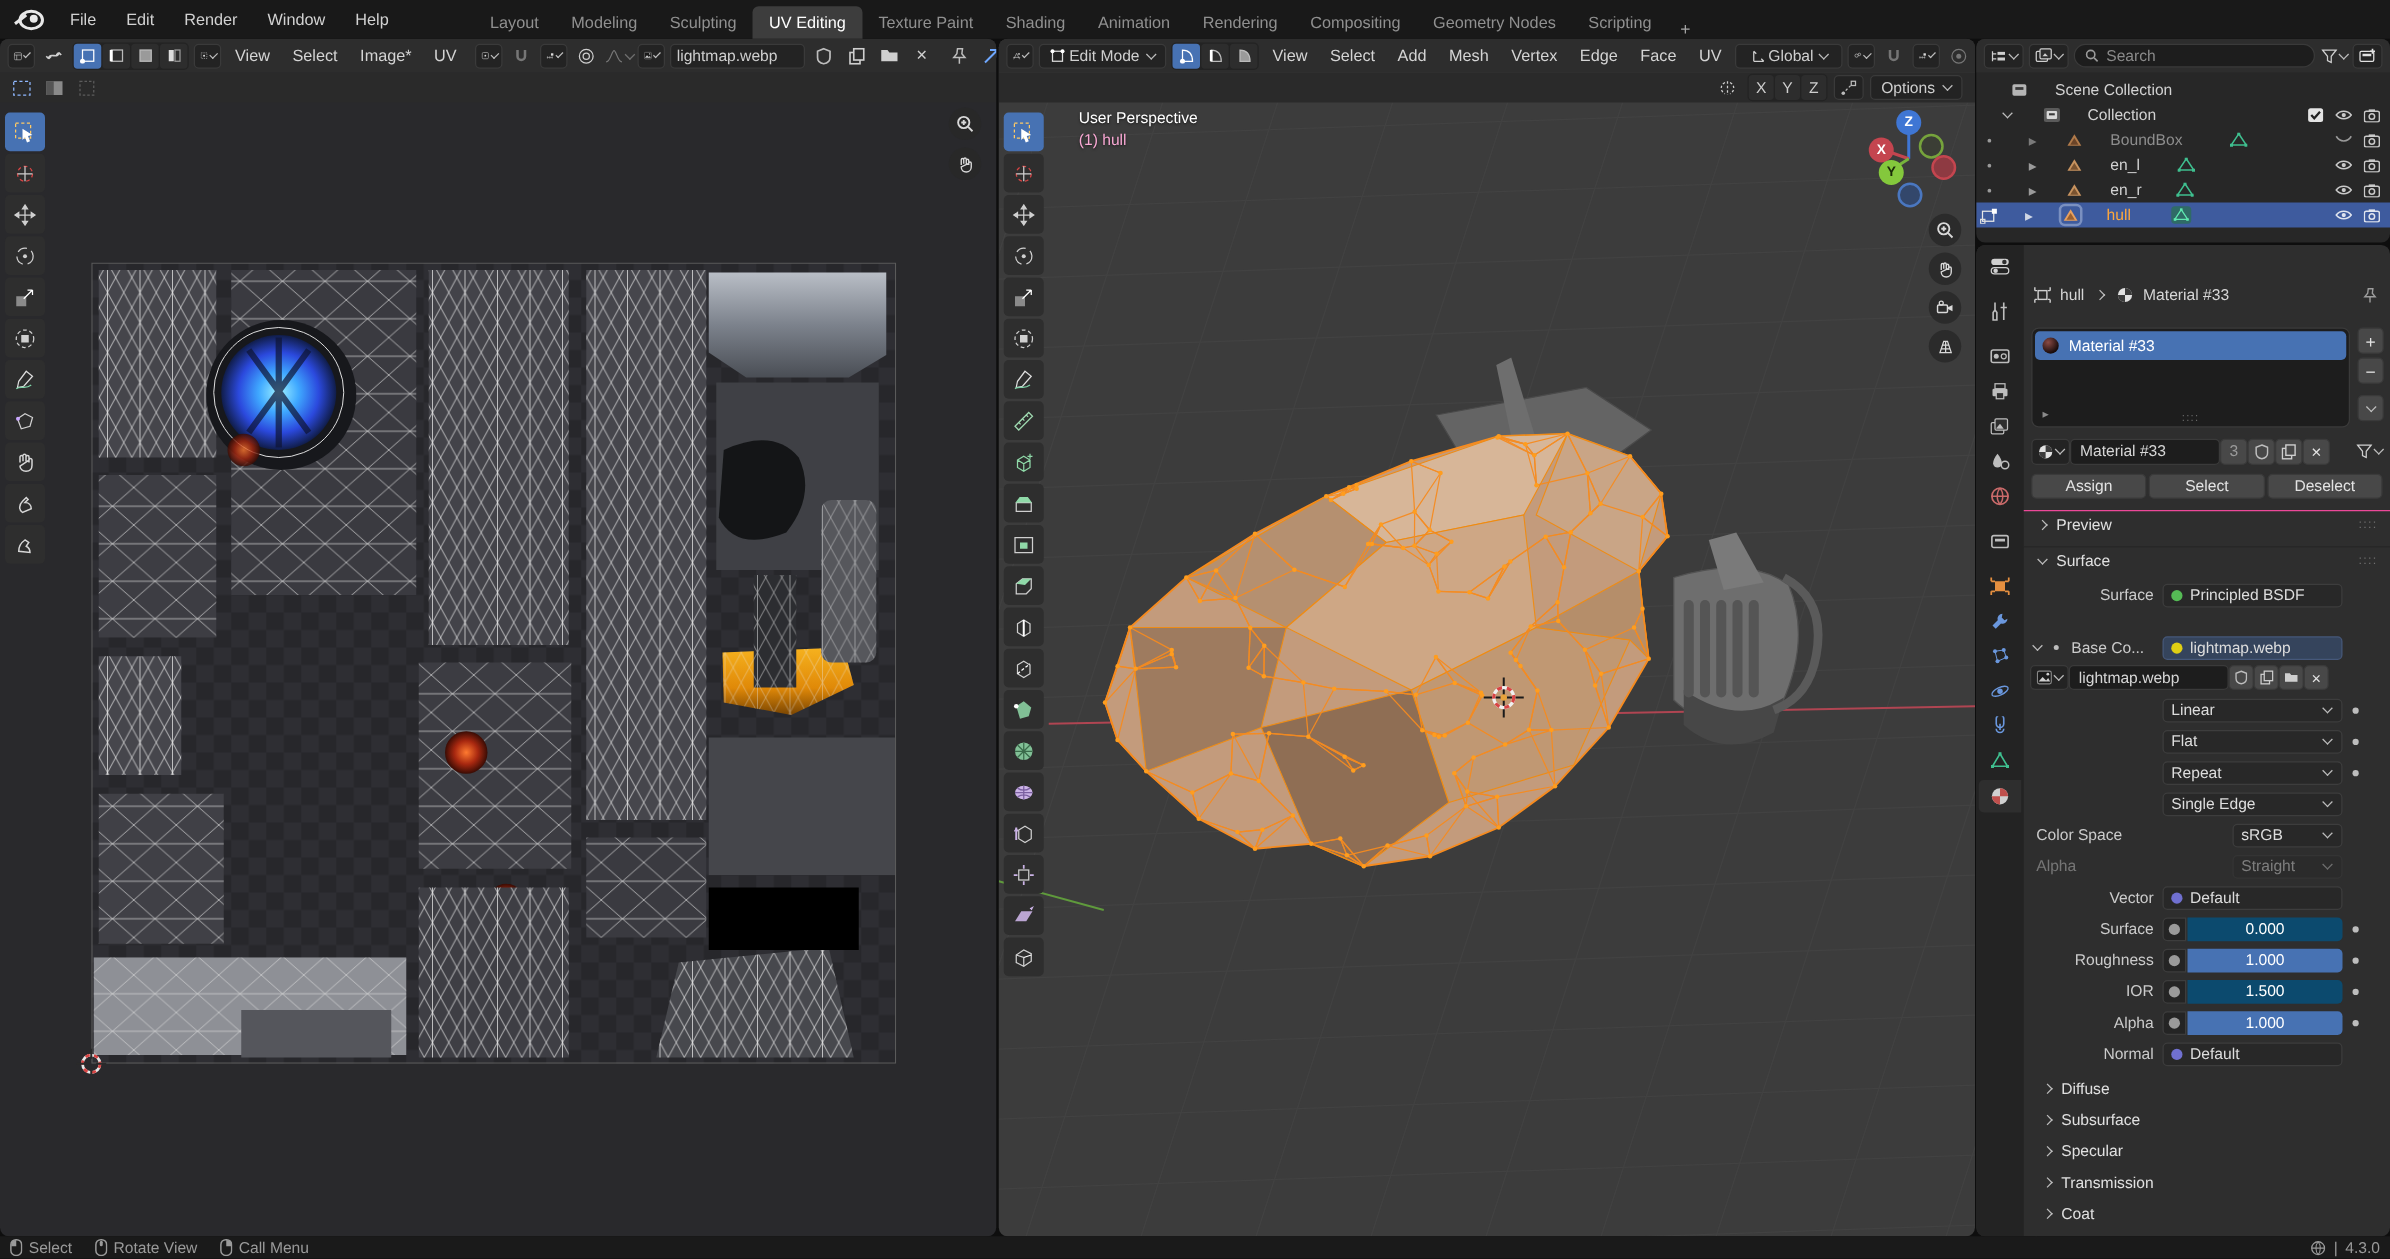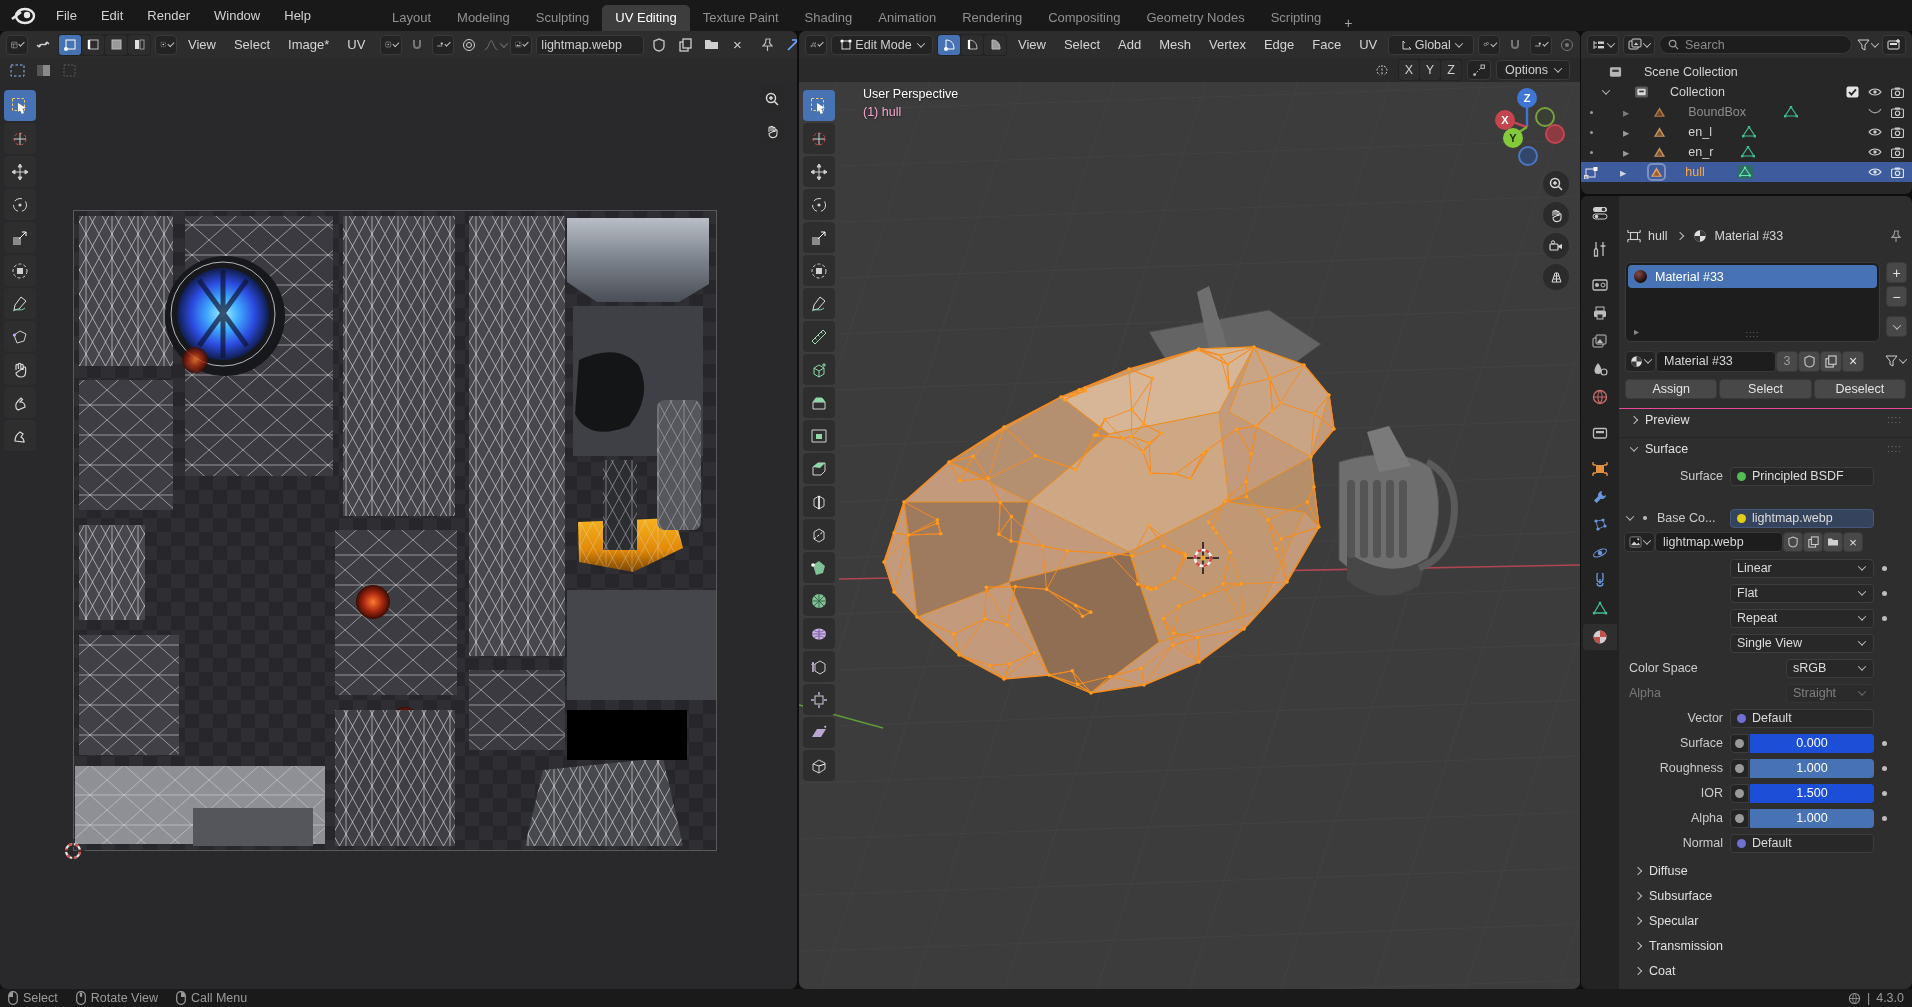--- a/index.html
+++ b/index.html
@@ -68,21 +68,21 @@
   .ptab.active { background:#2e2e2e; width:34px; }
   .ptab svg { width:16px; height:16px; }
   #pbody { position:absolute; left:38px; top:0; right:0; bottom:0; }
   .prow { position:absolute; left:0; right:0; height:20px; display:flex; align-items:center; }
   .plabel { position:absolute; width:104px; left:0; text-align:right; color:#cbcbcb; }
   .pwidget { position:absolute; left:111px; width:144px; height:19px; border-radius:4px; background:#282828; border:1px solid #3d3d3d; display:flex; align-items:center; padding:0 6px; gap:6px; color:#dddddd;}
   .pwidget .chev { position:absolute; right:8px; }
   .anim-dot { position:absolute; left:263px; width:5px; height:5px; border-radius:50%; background:#bdbdbd; }
   .sock { position:absolute; left:111px; width:19px; height:19px; background:#242424; border:1px solid #3d3d3d; border-radius:4px 0 0 4px; display:flex; align-items:center; justify-content:center;}
   .sock i { width:9px; height:9px; border-radius:50%; background:#9a9a9a; display:block;}
-  .slider { position:absolute; left:131px; width:124px; height:19px; border-radius:0 4px 4px 0; background:#1d4ed8; color:#ffffff; display:flex; align-items:center; justify-content:center; overflow:hidden;}
+  .slider { position:absolute; left:131px; width:124px; height:19px; border-radius:0 4px 4px 0; background:#0c4a6e; color:#ffffff; display:flex; align-items:center; justify-content:center; overflow:hidden;}
   .slider.full { background:#4772b3; }
   .cdot { width:9px; height:9px; border-radius:50%; flex:none;}
   .panelhdr { position:absolute; left:0; right:0; height:22px; display:flex; align-items:center; gap:8px; color:#e0e0e0;}
   .grip { position:absolute; right:10px; color:#707070; letter-spacing:1px; font-size:10px;}
   .btn { background:#484848; border:1px solid #3a3a3a; color:#e3e3e3; border-radius:4px; height:20px; display:flex; align-items:center; justify-content:center;}
 
   
   #statusbar { left:0; top:989px; width:1912px; height:18px; background:#1a1a1a; display:flex; align-items:center; padding:0 8px; gap:18px; color:#9a9a9a; z-index:60;}
   .hint { display:flex; align-items:center; gap:5px;}
   #status-right { margin-left:auto; display:flex; align-items:center; gap:6px; color:#9a9a9a;}
@@ -1710,21 +1710,21 @@
       </div>
       <div class="prow" style="top:412px;">
         <div class="pwidget">
             <span>Repeat</span>
             <span class="chev"></span>
           </div>
         <span class="anim-dot"></span>
       </div>
       <div class="prow" style="top:437px;">
         <div class="pwidget">
-            <span>Single View</span>
+            <span>Single Edge</span>
             <span class="chev"></span>
           </div>
       </div>
       <div class="prow" style="top:462px;">
         <span style="margin-left:10px; color:#cbcbcb;">Color Space</span>
         <div class="pwidget" style="left:167px; width:88px;">
             <span>sRGB</span>
             <span class="chev"></span>
           </div>
       </div>

